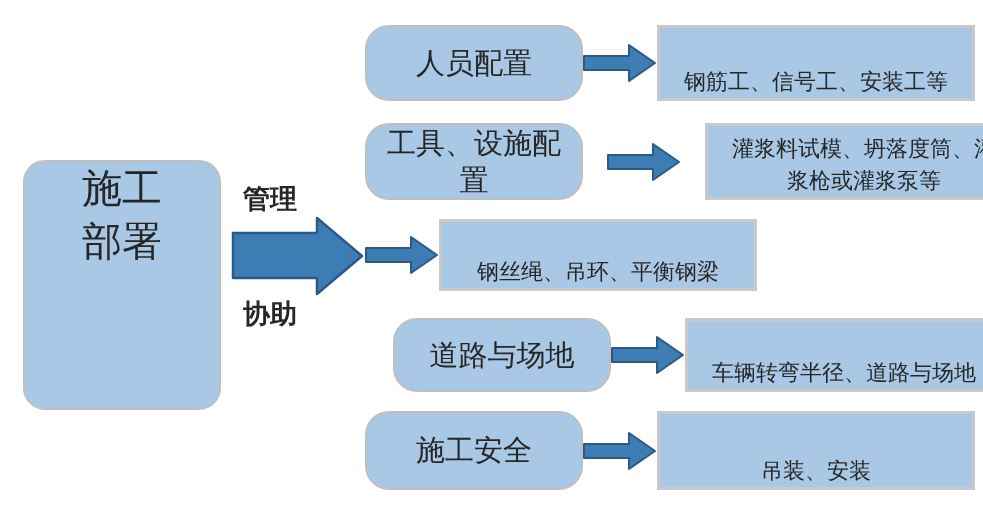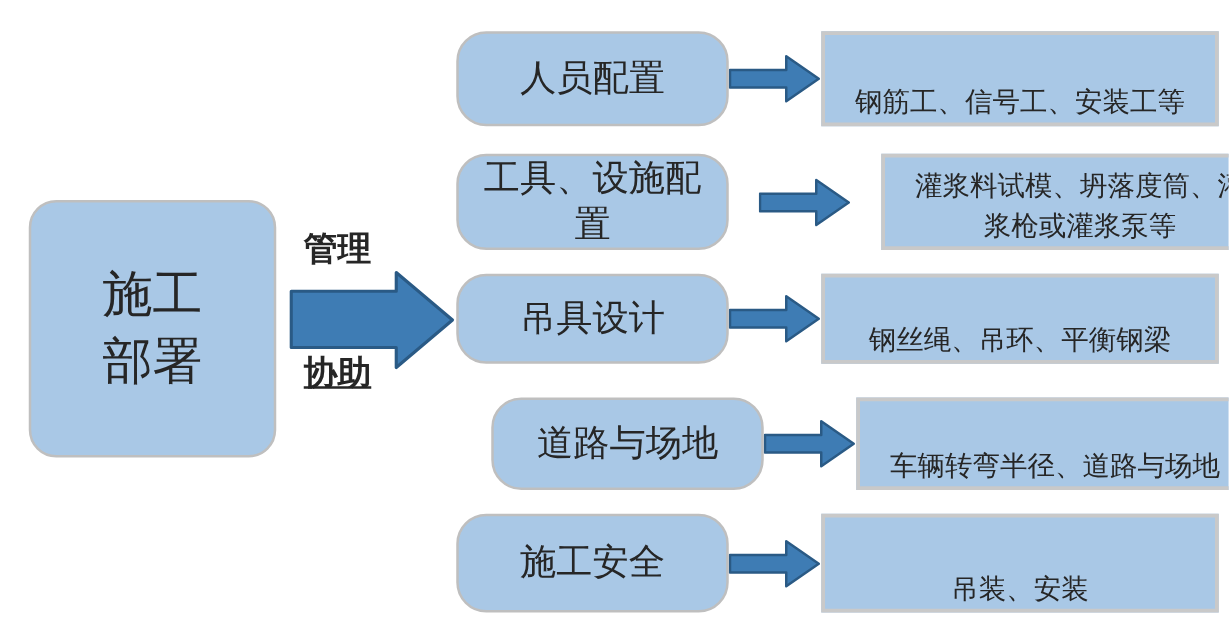--- a/index.html
+++ b/index.html
@@ -1,32 +1,32 @@
 <!DOCTYPE html>
 <html style="--box-fill: #a9c8e6; --box-border: #bfbfbf; --rect-border: #c9c9c9; --arrow-fill: #3e7cb4; --arrow-stroke: #2a5a85; --text: #262626;"><head>
 <meta charset="utf-8">
 <style>
   html,body{margin:0;padding:0;background:#ffffff;}
   body{font-family:"Liberation Sans","DejaVu Sans",sans-serif;}
   .canvas{position:relative;width:983px;height:512px;background:#ffffff;overflow:hidden;}
 
   .root-box{
-    position:absolute;left:23px;top:160px;width:198px;height:206px;
+    position:absolute;left:23px;top:160px;width:198px;height:250px;
     background:var(--box-fill);border:2px solid var(--box-border);
     border-radius:22px;box-sizing:border-box;
-    display:flex;align-items:center;justify-content:center;
+    display:flex;align-items:flex-start;justify-content:center;
   }
   .root-label{font-size:40px;line-height:1.32;width:104px;text-align:center;color:var(--text);}
 
   .arrow-label{
     position:absolute;left:243px;width:90px;text-align:left;
     font-size:27px;font-weight:700;color:var(--text);
   }
   .arrow-label.top{top:181px;}
-  .arrow-label.bottom{top:280px;text-decoration:underline;}
+  .arrow-label.bottom{top:296px;}
 
   .big-arrow{position:absolute;left:231px;top:212px;}
 
   .row{position:absolute;left:365px;width:610px;display:flex;align-items:center;}
   .cat{
     width:218px;height:100%;flex:0 0 218px;
     background:var(--box-fill);border:2px solid var(--box-border);
     border-radius:24px;box-sizing:border-box;
     display:flex;align-items:center;justify-content:center;
   }
@@ -73,23 +73,20 @@
     </div>
     <svg class="sm-arrow" width="74" height="44" viewBox="0 0 74 44">
       <polygon points="1,15 46,15 46,4 72,22 46,40 46,29 1,29" style="fill:var(--arrow-fill);stroke:var(--arrow-stroke);stroke-width:2;stroke-linejoin:round"></polygon>
     </svg>
     <div class="det">
       <span class="det-label">灌浆料试模、坍落度筒、灌浆枪或灌浆泵等</span>
     </div>
   </div>
 
   <div class="row" style="top:219px;height:72px;">
-    <div class="cat">
-      <span class="cat-label">吊具设计</span>
-    </div>
     <svg class="sm-arrow" width="74" height="44" viewBox="0 0 74 44">
       <polygon points="1,15 46,15 46,4 72,22 46,40 46,29 1,29" style="fill:var(--arrow-fill);stroke:var(--arrow-stroke);stroke-width:2;stroke-linejoin:round"></polygon>
     </svg>
     <div class="det">
       <span class="det-label">钢丝绳、吊环、平衡钢梁</span>
     </div>
   </div>
 
   <div class="row" style="top:318px;height:74px;padding-left:28px;">
     <div class="cat">

